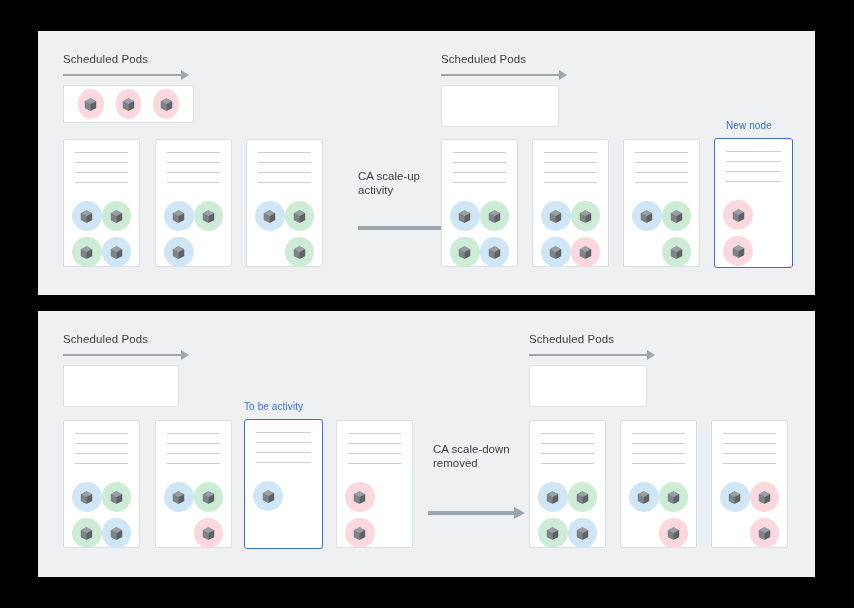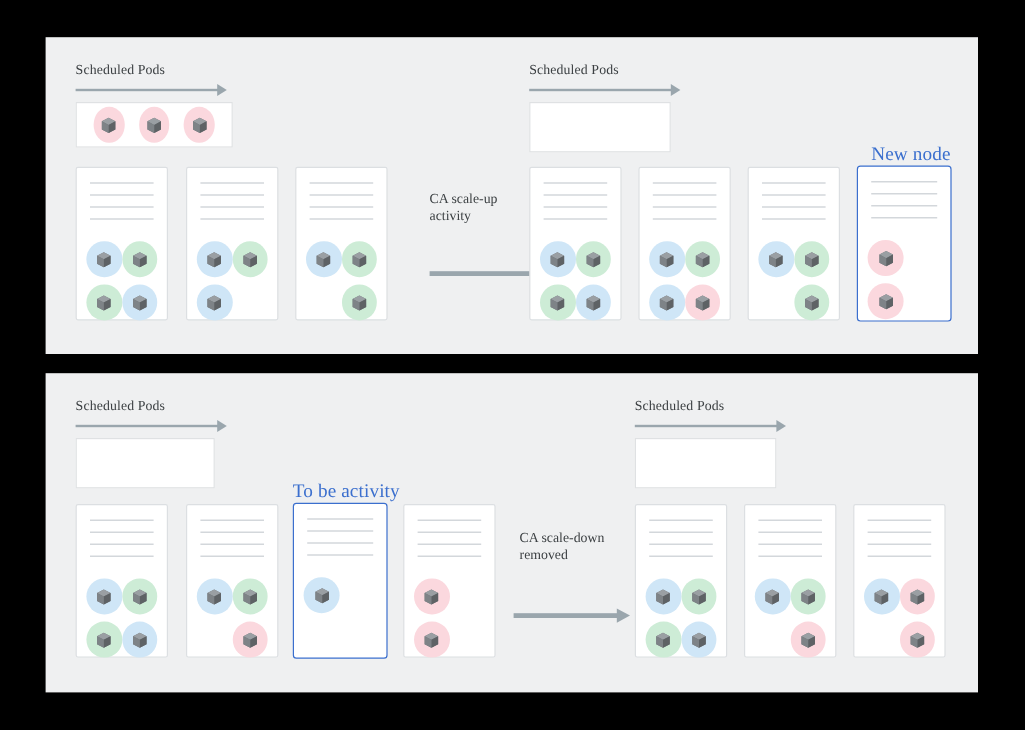--- a/index.html
+++ b/index.html
@@ -2,21 +2,21 @@
 <html><head>
 <meta charset="utf-8">
 <style>
   * { box-sizing: border-box; margin: 0; padding: 0; }
   html, body {
     width: 854px; height: 608px;
     background: #000000;
     font-family: "Liberation Sans", sans-serif;
     overflow: hidden;
   }
-  .stage { position: relative; width: 854px; height: 608px; font-family: Liberation Serif, serif; }
+  .stage { position: relative; width: 854px; height: 608px; }
 
   .panel {
     position: absolute;
     background: #eff0f1;
   }
   #panel-scaleup { left: 38px; top: 31px; width: 777px; height: 264px; }
   #panel-scaledown { left: 38px; top: 311px; width: 777px; height: 266px; }
 
   
   .sched-group { position: absolute; }
@@ -96,21 +96,21 @@
     justify-content: center;
   }
   .pod.blue  { background: #cfe6f7; }
   .pod.green { background: #cdecd6; }
   .pod.pink  { background: #fbd8de; }
   .pod.empty { background: transparent; }
   .pod svg { display: block; }
 
   .node-label {
     position: absolute;
-    font-size: 16px;
+    font-size: 10px;
     color: #3b6fce;
     white-space: nowrap;
     letter-spacing: .1px;
   }
 
   
   .activity { position: absolute; }
   .activity-text {
     font-size: 11.5px;
     color: #3c4043;
@@ -318,21 +318,21 @@
                   <path d="M8 1.3 14 4.4 8 7.6 2 4.4z" fill="#9a9fa3"></path>
                   <path d="M8 7.6 14 4.4v7.2L8 14.7z" fill="#5e6265"></path>
                   <path d="M8 7.6 2 4.4v7.2L8 14.7z" fill="#7e8387"></path>
                 </svg>
               </span>
             </span>
         </div>
       </div>
     </div>
 
-    <div class="activity" style="left:320px; top:128px; width:95px;">
+    <div class="activity" style="left:320px; top:138px; width:95px;">
       <div class="activity-text">CA scale-up
 activity</div>
     </div>
     <div class="big-arrow" style="left:320px; top:191px; width:110px;">
       <div class="shaft" style="width:98px;"></div>
       <div class="head" style="left:96px;"></div>
     </div>
 
     <div class="sched-group" style="left:403px; top:21px; width:145px;">
       <div class="sched-label">Scheduled Pods</div>

